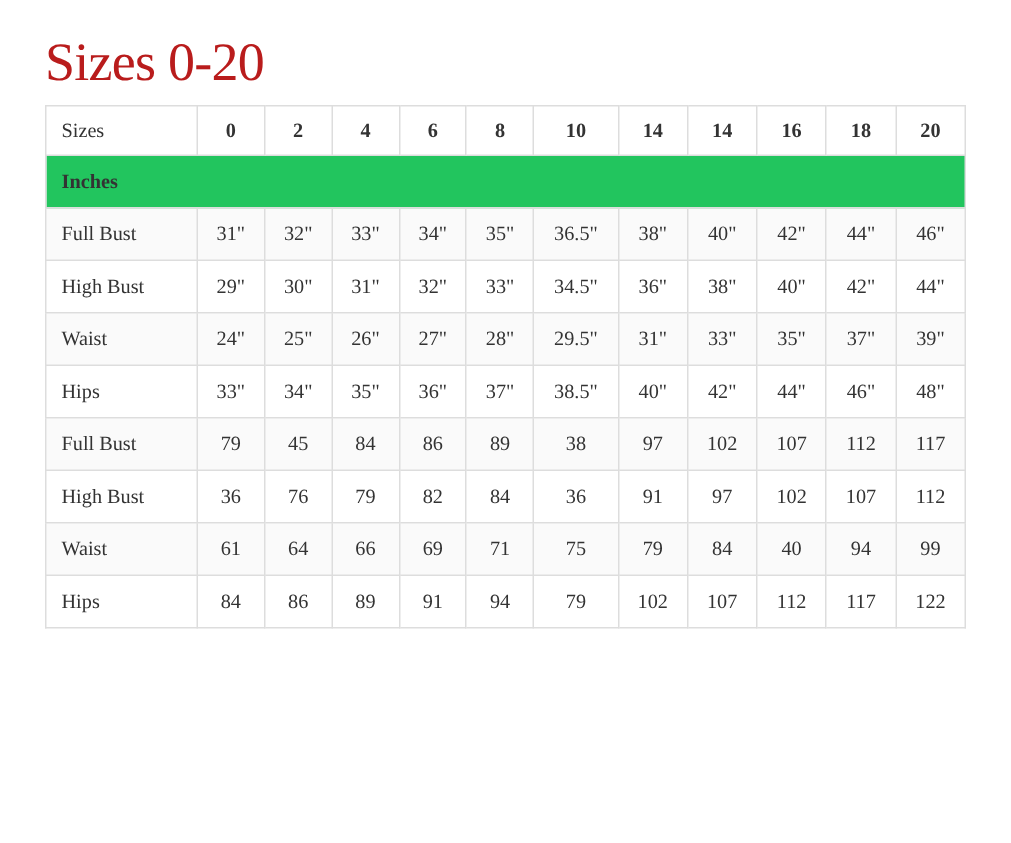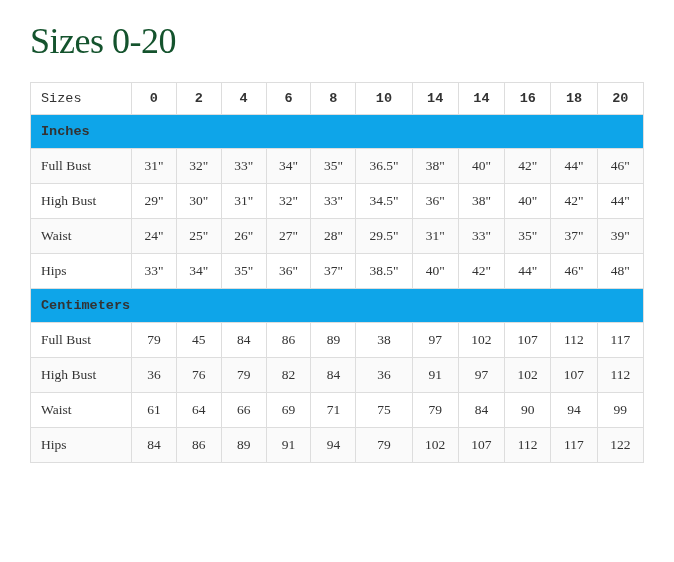--- a/index.html
+++ b/index.html
@@ -13,54 +13,53 @@
       font-family: Georgia, 'Times New Roman', serif;
       width: 674px;
       min-height: 562px;
       padding: 20px 30px;
       color: #333;
     }
 
     h1 {
       font-size: 36px;
       font-weight: 400;
-      margin-bottom: 20px;
-      color: #14532d;
+      margin-bottom: 8px;
+      color: #b91c1c;
       letter-spacing: -0.5px;
     }
 
     table {
       width: 100%;
       border-collapse: collapse;
       font-size: 13.5px;
     }
 
     th, td {
       border: 1px solid #ddd;
       padding: 8px 10px;
       text-align: left;
     }
 
     thead tr th {
       background: #fff;
       font-weight: 600;
-      font-family: Liberation Mono, monospace;
+      font-family: Liberation Serif, serif;
     }
 
     td:not(:first-child), th:not(:first-child) {
       text-align: center;
     }
 
     .section-header td {
-      background-color: #0ea5e9;
+      background-color: #22c55e;
       font-weight: 600;
       font-size: 13.5px;
       color: #333;
       padding: 9px 10px;
-      font-family: Liberation Mono, monospace;
     }
 
     .data-row td {
       background: #fff;
       color: #333;
       padding: 9px 10px;
     }
 
     .data-row:nth-child(even) td {
       background: #fafafa;
@@ -146,23 +145,20 @@
         <td>35"</td>
         <td>36"</td>
         <td>37"</td>
         <td>38.5"</td>
         <td>40"</td>
         <td>42"</td>
         <td>44"</td>
         <td>46"</td>
         <td>48"</td>
       </tr>
-      <tr class="section-header">
-        <td colspan="12">Centimeters</td>
-      </tr>
       <tr class="data-row">
         <td class="first-col">Full Bust</td>
         <td>79</td>
         <td>45</td>
         <td>84</td>
         <td>86</td>
         <td>89</td>
         <td>38</td>
         <td>97</td>
         <td>102</td>
@@ -187,21 +183,21 @@
       <tr class="data-row">
         <td class="first-col">Waist</td>
         <td>61</td>
         <td>64</td>
         <td>66</td>
         <td>69</td>
         <td>71</td>
         <td>75</td>
         <td>79</td>
         <td>84</td>
-        <td>90</td>
+        <td>40</td>
         <td>94</td>
         <td>99</td>
       </tr>
       <tr class="data-row">
         <td class="first-col">Hips</td>
         <td>84</td>
         <td>86</td>
         <td>89</td>
         <td>91</td>
         <td>94</td>

